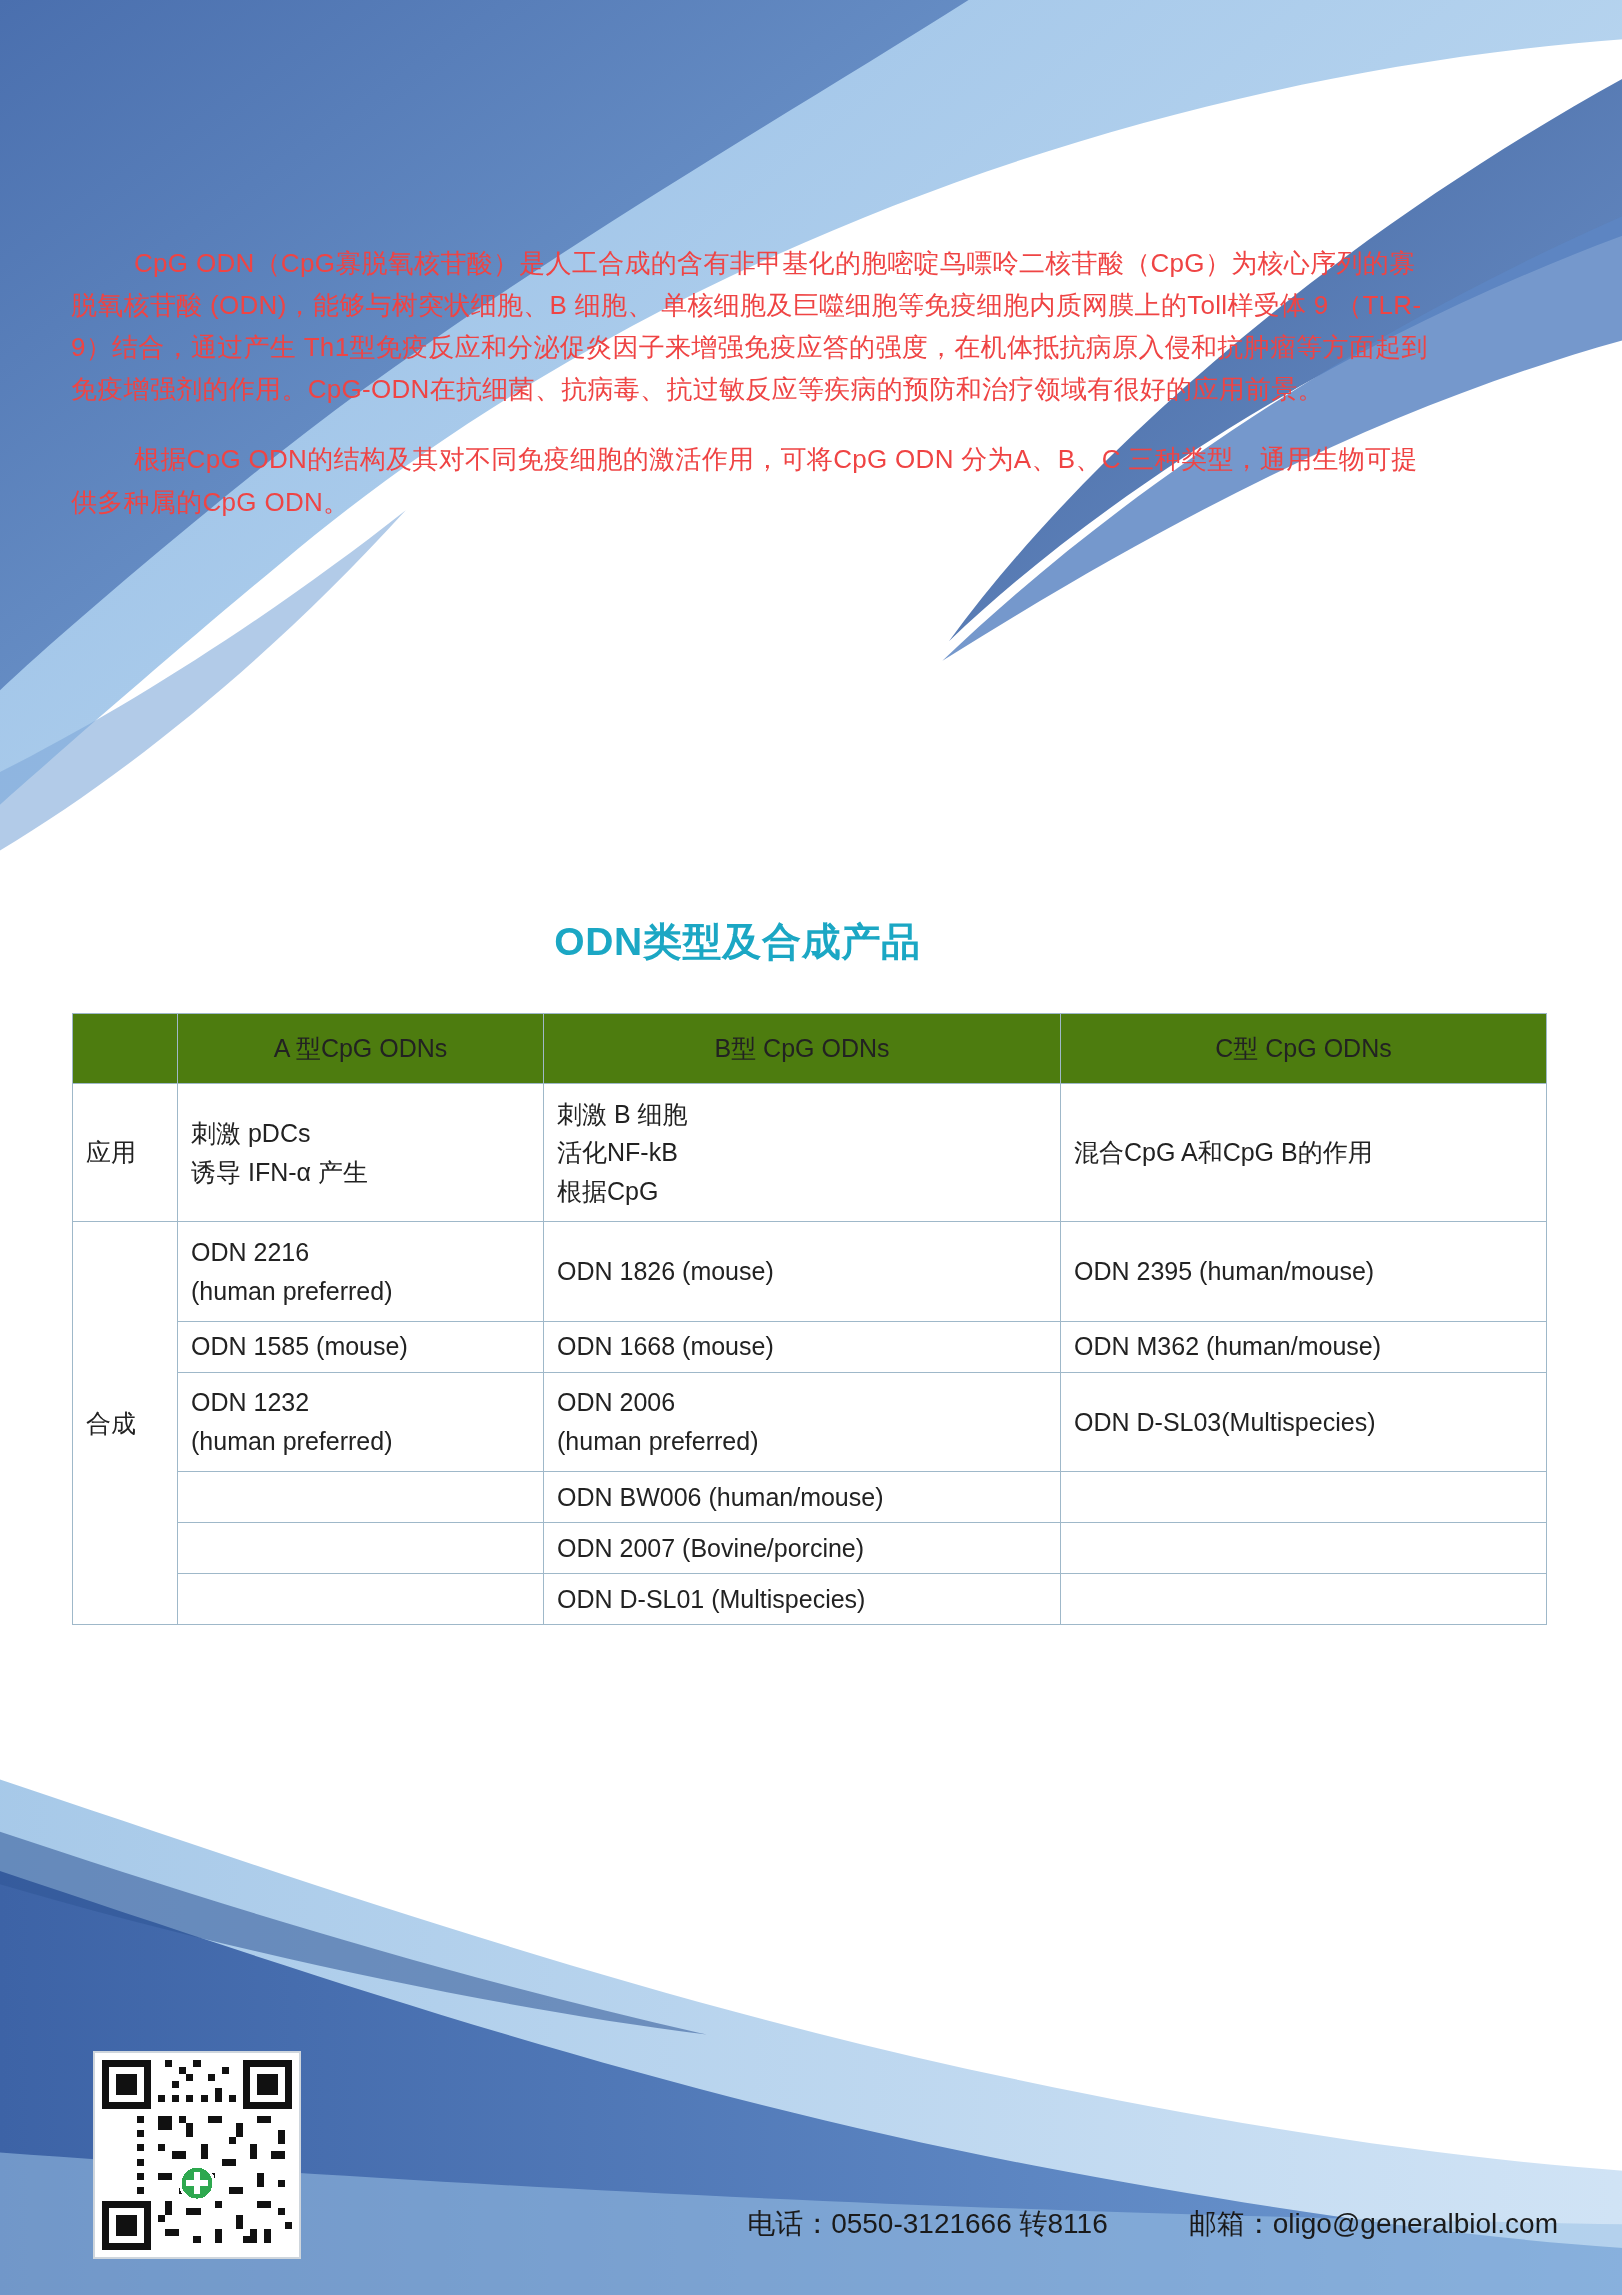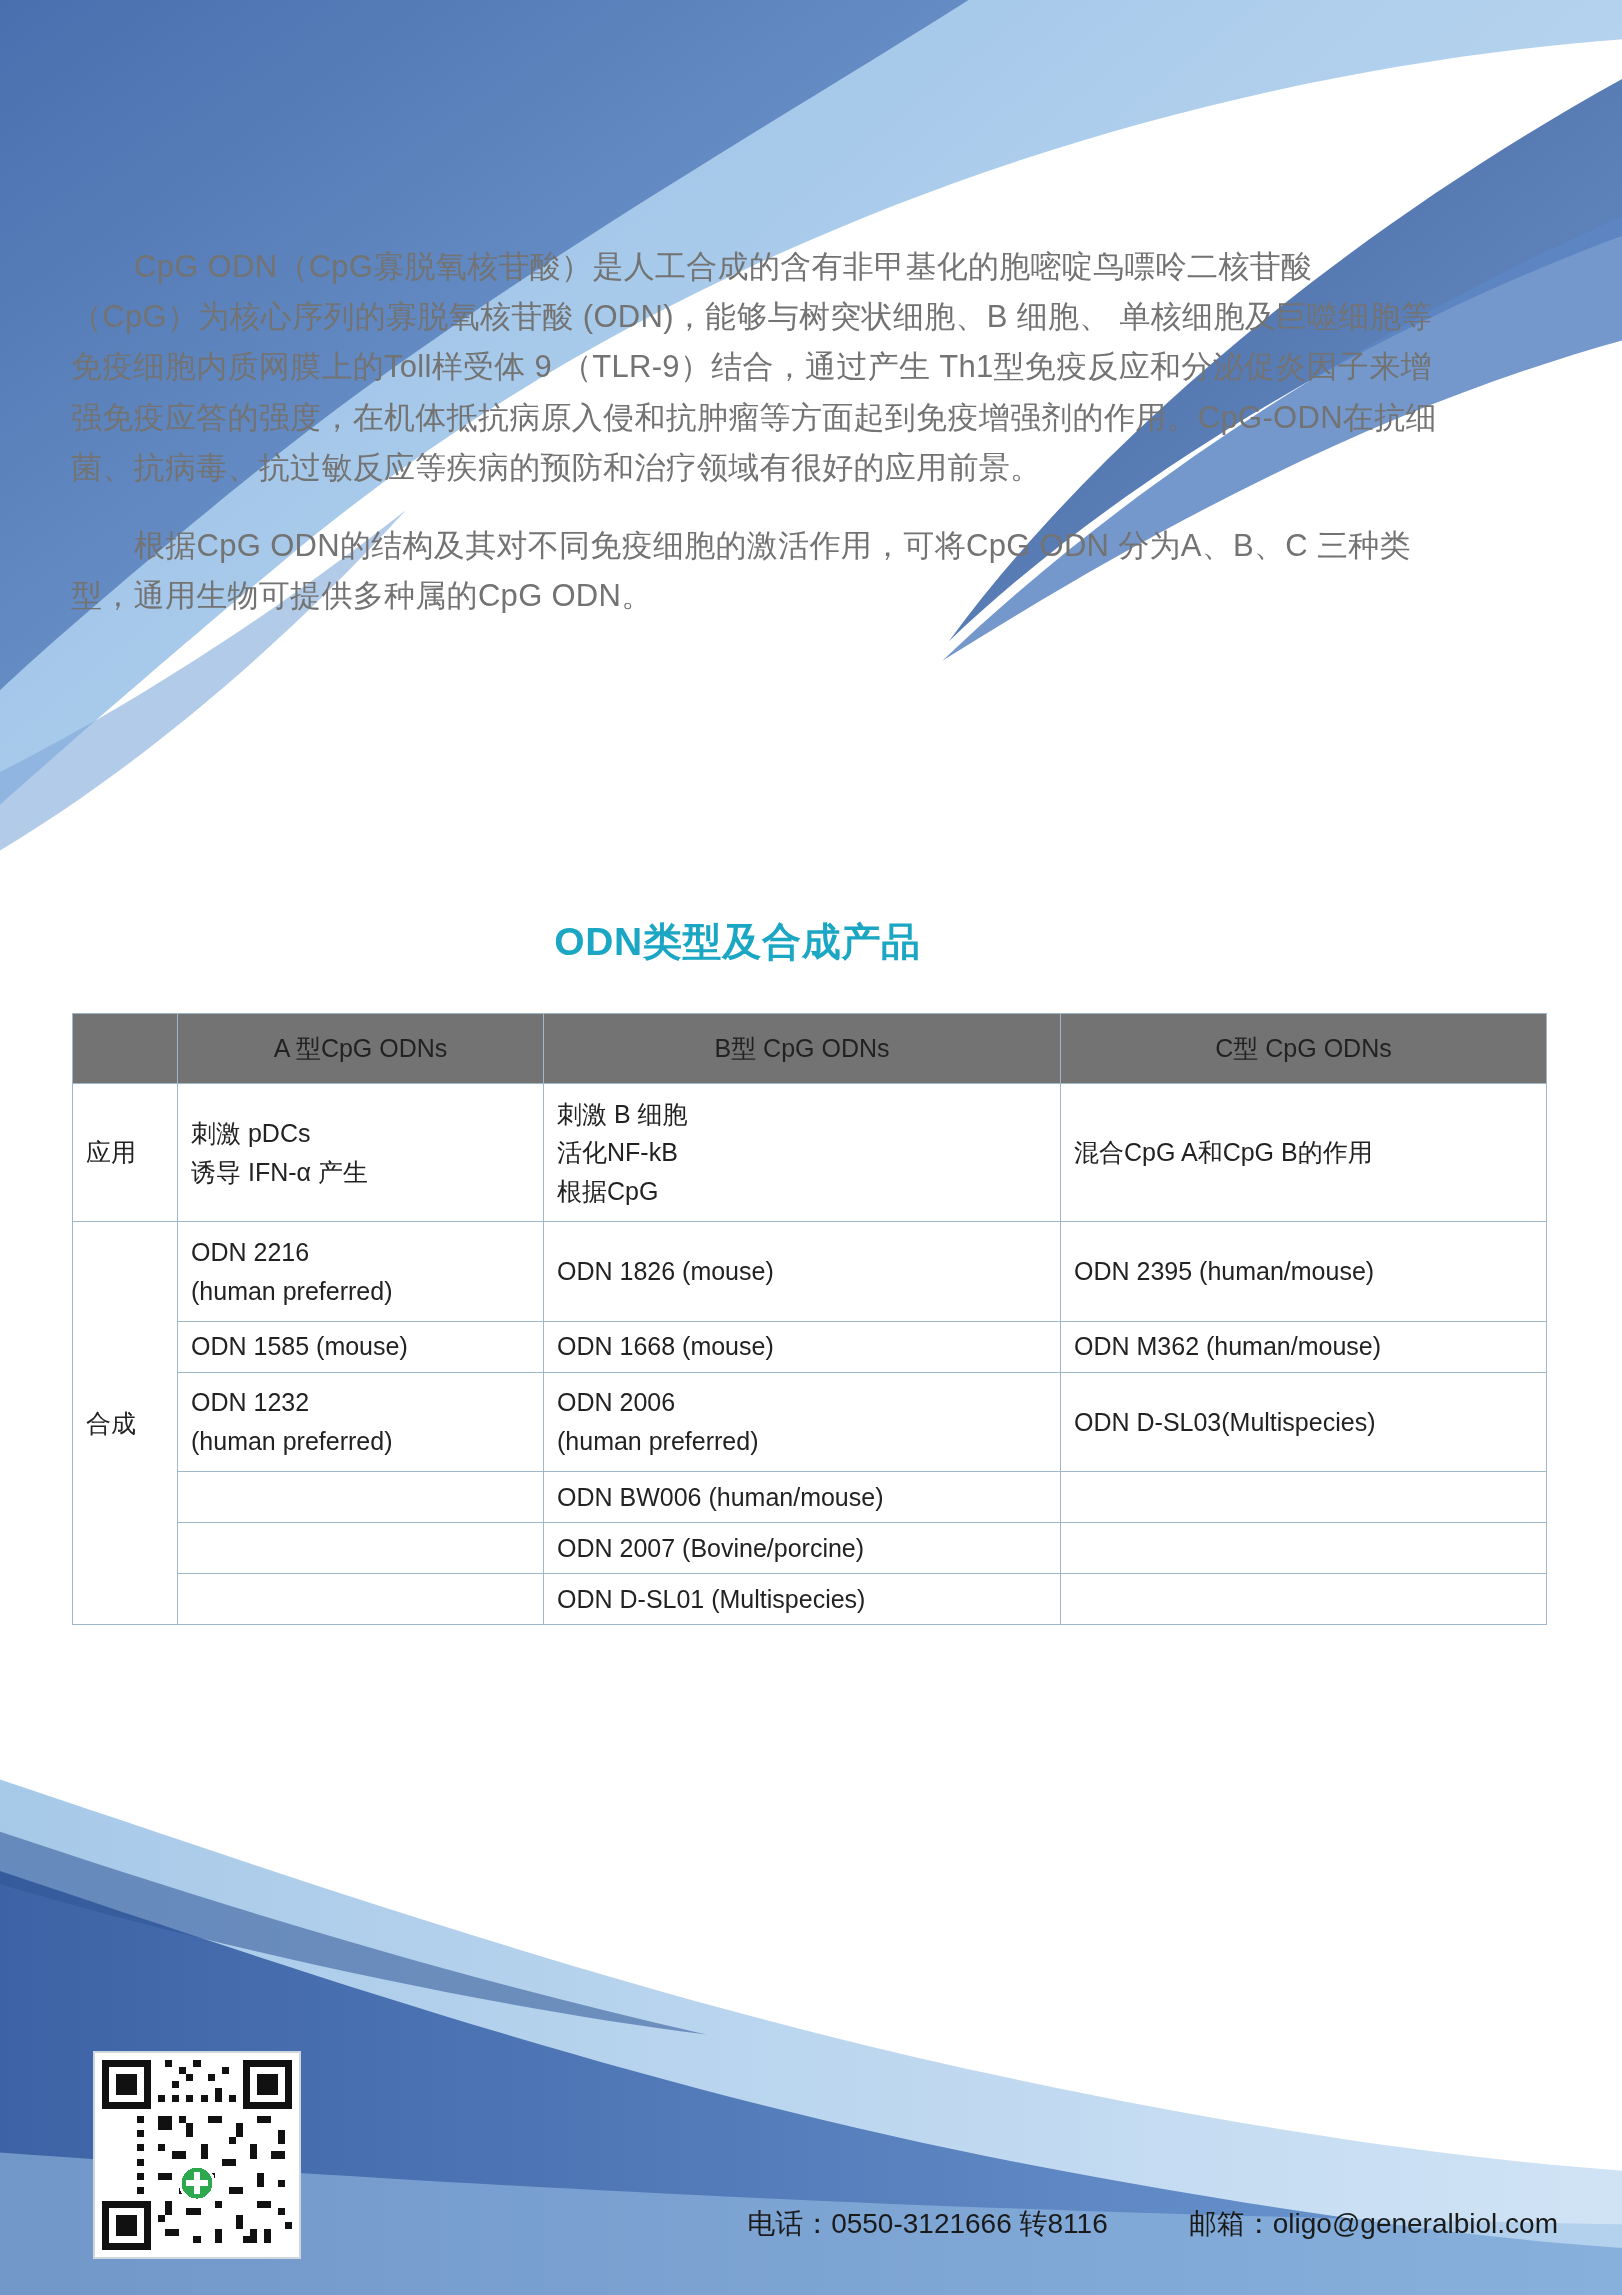--- a/index.html
+++ b/index.html
@@ -34,22 +34,22 @@
   }
 
   .paragraph-block {
     position: absolute;
     left: 71px;
     top: 242px;
     width: 1368px;
   }
 
   .para {
-    color: #737373;
-    font-size: 31px;
+    color: #ef4444;
+    font-size: 26px;
     line-height: 1.62;
     letter-spacing: 0.3px;
     margin: 0 0 23.6px 0;
     text-indent: 63px;
   }
   .para.second {
     margin-top: 28px;
   }
 
   .section-title {
@@ -78,21 +78,21 @@
   }
   table.odn td, table.odn th {
     border: 1.3px solid #9fb8c9;
     font-size: 25px;
     color: #222222;
     padding: 10.5px 13px;
     vertical-align: middle;
     font-weight: normal;
   }
   table.odn thead th {
-    background: #737373;
+    background: #4d7c0f;
     text-align: center;
     height: 56px;
     padding: 6.5px 7.9px;
     margin-top: 22px;
   }
   .col-rowlabel { width: 105px; }
   .col-a { width: 366px; }
   .col-b { width: 517px; }
   .col-c { width: 486px; }
 

